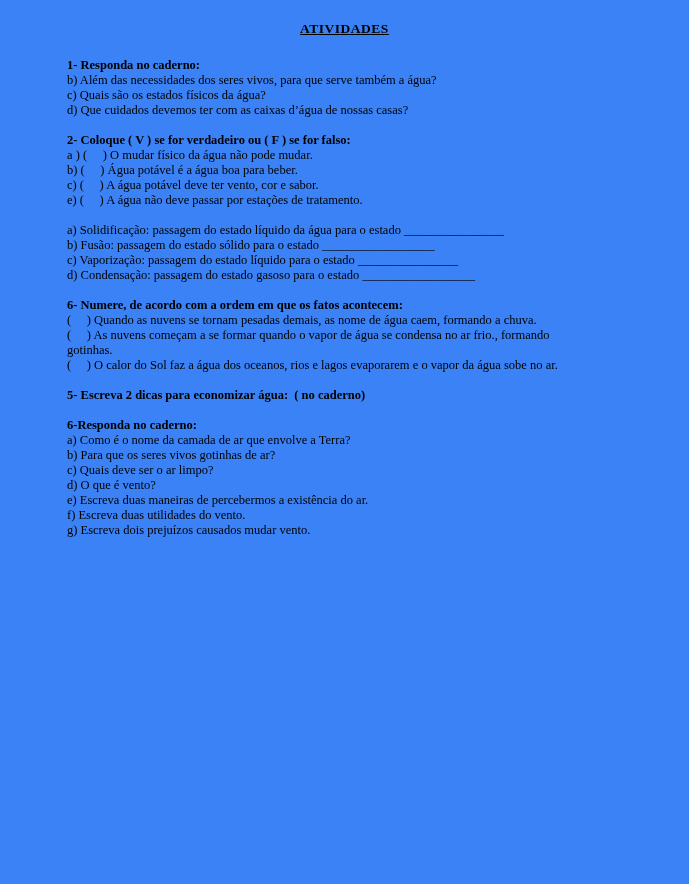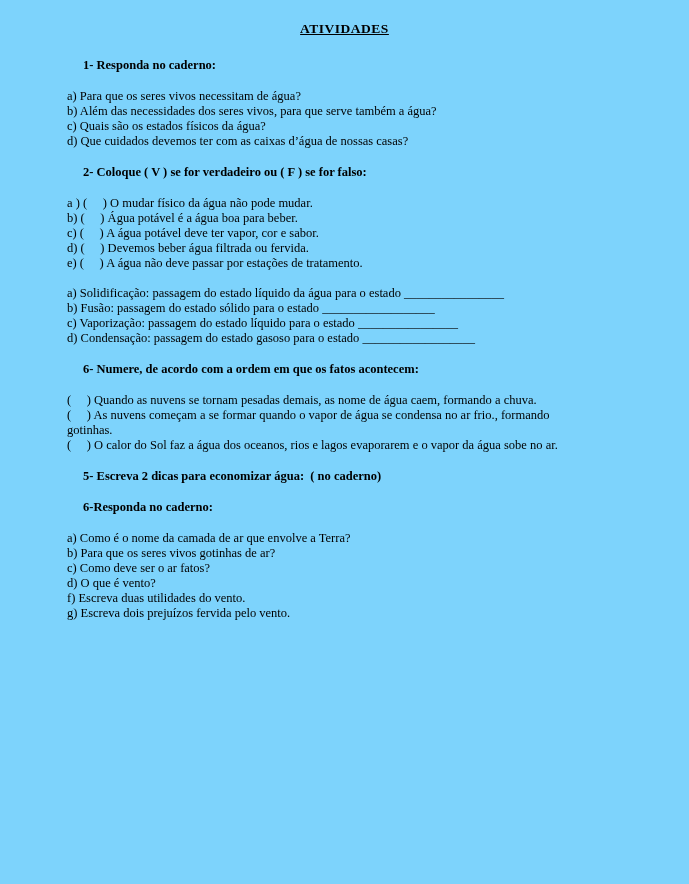--- a/index.html
+++ b/index.html
@@ -4,21 +4,21 @@
 <style>
   html, body {
     margin: 0;
     padding: 0;
     background: #ffffff;
   }
   .page {
     position: relative;
     width: 689px;
     height: 884px;
-    background: #7dd3fc;
+    background: #3b82f6;
     color: #000000;
     font-family: "Liberation Serif", serif;
     font-size: 12.5px;
     overflow: hidden;
   }
   .title {
     margin: 0;
     padding-top: 21px;
     text-align: center;
     font-size: 13.5px;
@@ -28,53 +28,51 @@
   }
   .content {
     width: 508px;
     margin-left: 67px;
     margin-top: 21px;
   }
   section {
     margin: 0 0 15px 0;
   }
   .heading {
-    margin: 16px;
+    margin: 0;
     font-weight: bold;
     line-height: 15px;
     white-space: pre-wrap;
   }
   .line {
     margin: 0;
     line-height: 15px;
     white-space: pre-wrap;
   }
 </style>
 </head>
 <body>
 
 <div class="page">
   <h1 class="title">ATIVIDADES</h1>
 
   <div class="content">
 
     <section>
       <p class="heading">1- Responda no caderno:</p>
-      <p class="line">a) Para que os seres vivos necessitam de água?</p>
       <p class="line">b) Além das necessidades dos seres vivos, para que serve também a água?</p>
       <p class="line">c) Quais são os estados físicos da água?</p>
       <p class="line">d) Que cuidados devemos ter com as caixas d’água de nossas casas?</p>
     </section>
 
     <section>
       <p class="heading">2- Coloque ( V ) se for verdadeiro ou ( F ) se for falso:</p>
       <p class="line">a ) (     ) O mudar físico da água não pode mudar.</p>
       <p class="line">b) (     ) Água potável é a água boa para beber.</p>
-      <p class="line">c) (     ) A água potável deve ter vapor, cor e sabor.</p>
-      <p class="line">d) (     ) Devemos beber água filtrada ou fervida.</p>
+      <p class="line">c) (     ) A água potável deve ter vento, cor e sabor.</p>
       <p class="line">e) (     ) A água não deve passar por estações de tratamento.</p>
     </section>
 
     <section>
       <p class="line">a) Solidificação: passagem do estado líquido da água para o estado ________________</p>
       <p class="line">b) Fusão: passagem do estado sólido para o estado __________________</p>
       <p class="line">c) Vaporização: passagem do estado líquido para o estado ________________</p>
       <p class="line">d) Condensação: passagem do estado gasoso para o estado __________________</p>
     </section>
 
@@ -86,20 +84,21 @@
     </section>
 
     <section>
       <p class="heading">5- Escreva 2 dicas para economizar água:  ( no caderno)</p>
     </section>
 
     <section>
       <p class="heading">6-Responda no caderno:</p>
       <p class="line">a) Como é o nome da camada de ar que envolve a Terra?</p>
       <p class="line">b) Para que os seres vivos gotinhas de ar?</p>
-      <p class="line">c) Como deve ser o ar fatos?</p>
+      <p class="line">c) Quais deve ser o ar limpo?</p>
       <p class="line">d) O que é vento?</p>
+      <p class="line">e) Escreva duas maneiras de percebermos a existência do ar.</p>
       <p class="line">f) Escreva duas utilidades do vento.</p>
-      <p class="line">g) Escreva dois prejuízos fervida pelo vento.</p>
+      <p class="line">g) Escreva dois prejuízos causados mudar vento.</p>
     </section>
 
   </div>
 </div>
 
 </body></html>

